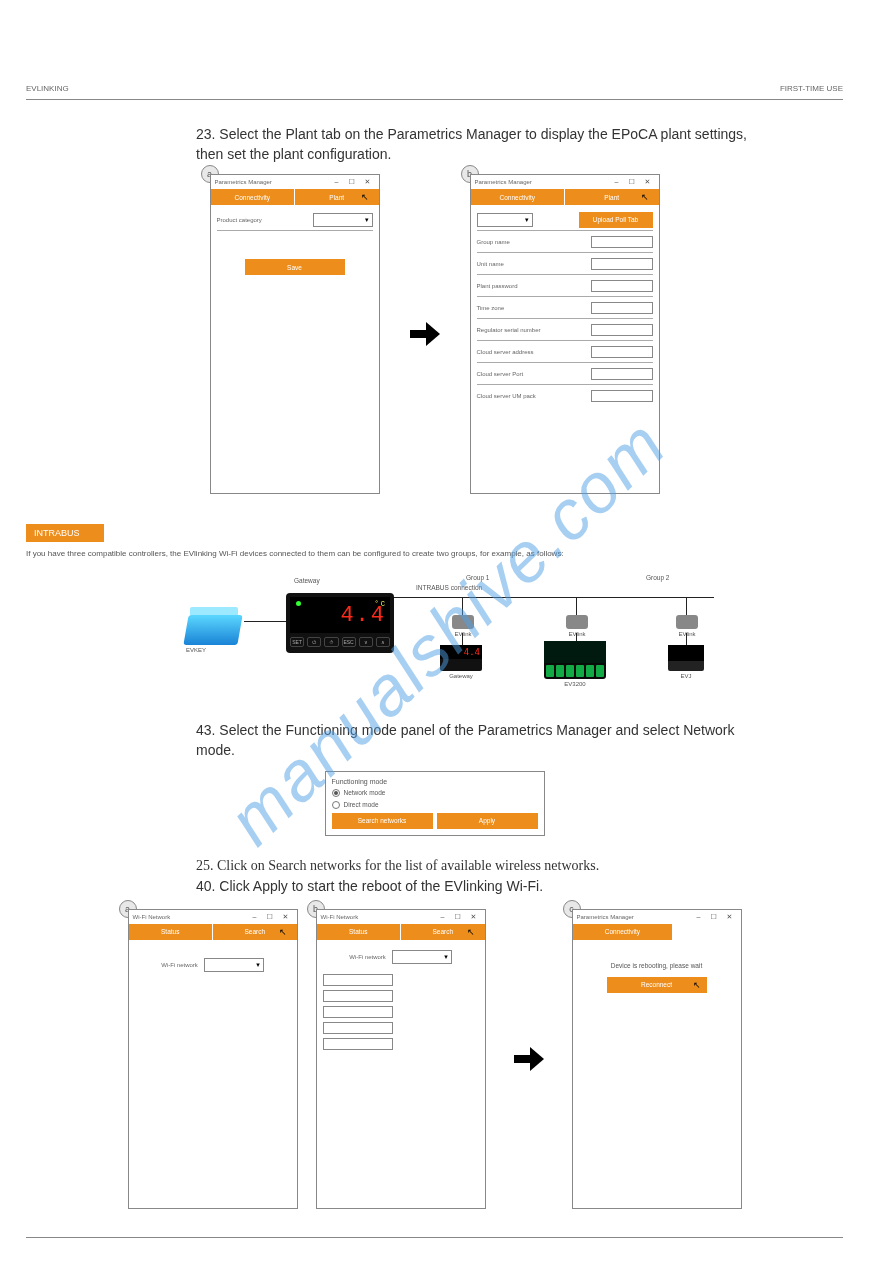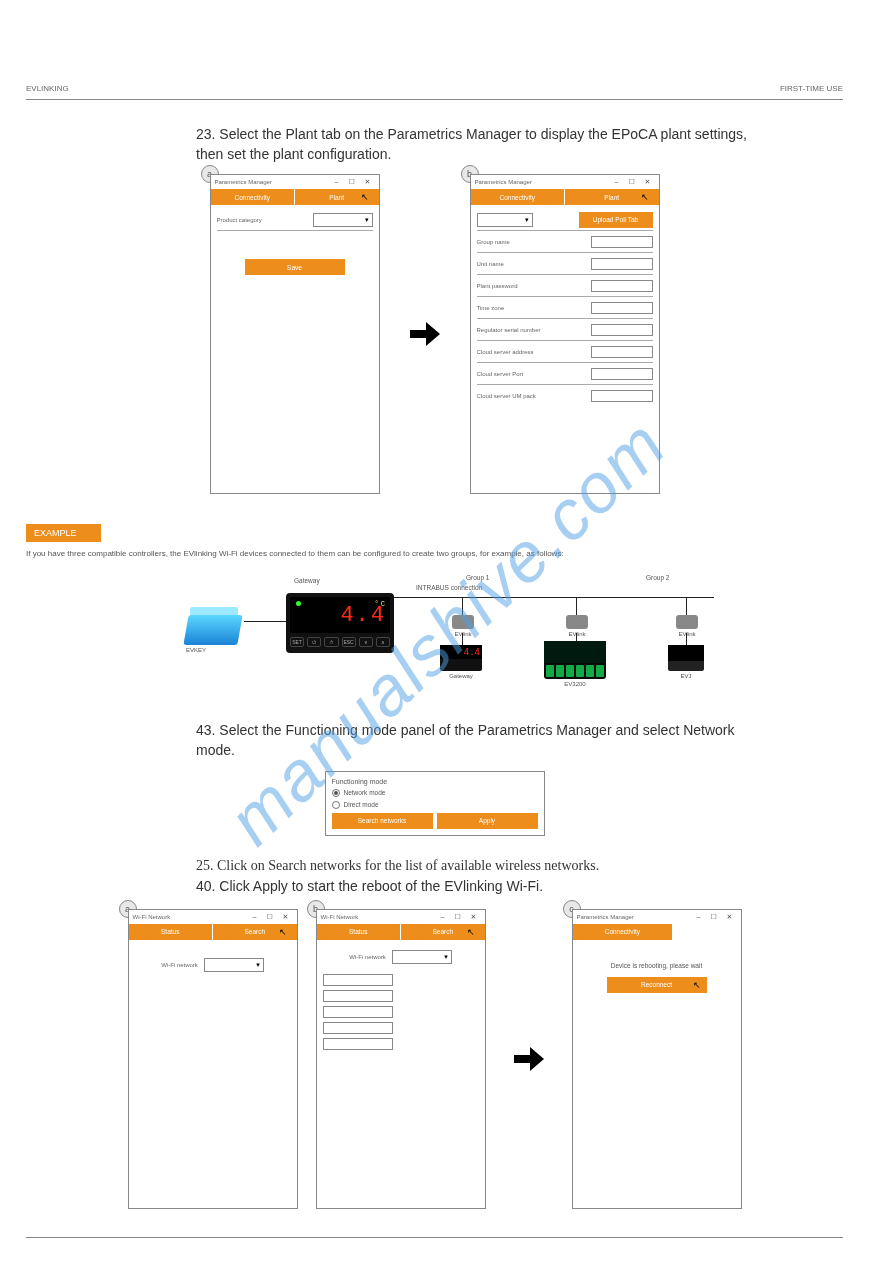--- a/index.html
+++ b/index.html
@@ -251,21 +251,21 @@
           <div class="form-line">
               <span class="field-lbl">Cloud server UM pack</span>
               <span class="inputbox"></span>
             </div>
         </div>
       </div>
     </div>
   </div>
 
   <div style="margin-top:30px;">
-    <span class="ex-box">EXAMPLE</span>
+    <span class="ex-box">INTRABUS</span>
   </div>
   <div class="sub" style="margin-left:0; width:760px;">If you have three compatible controllers, the EVlinking Wi-Fi devices connected to them can be configured to create two groups, for example, as follows:</div>
 
   <div class="diagram">
     <div class="evkey">
       <div class="evkey-top"></div>
       <div class="evkey-body"></div>
       <div class="device-lbl">EVKEY</div>
     </div>
     <div class="node-line" style="left:58px; top:50px; width:42px;"></div>

